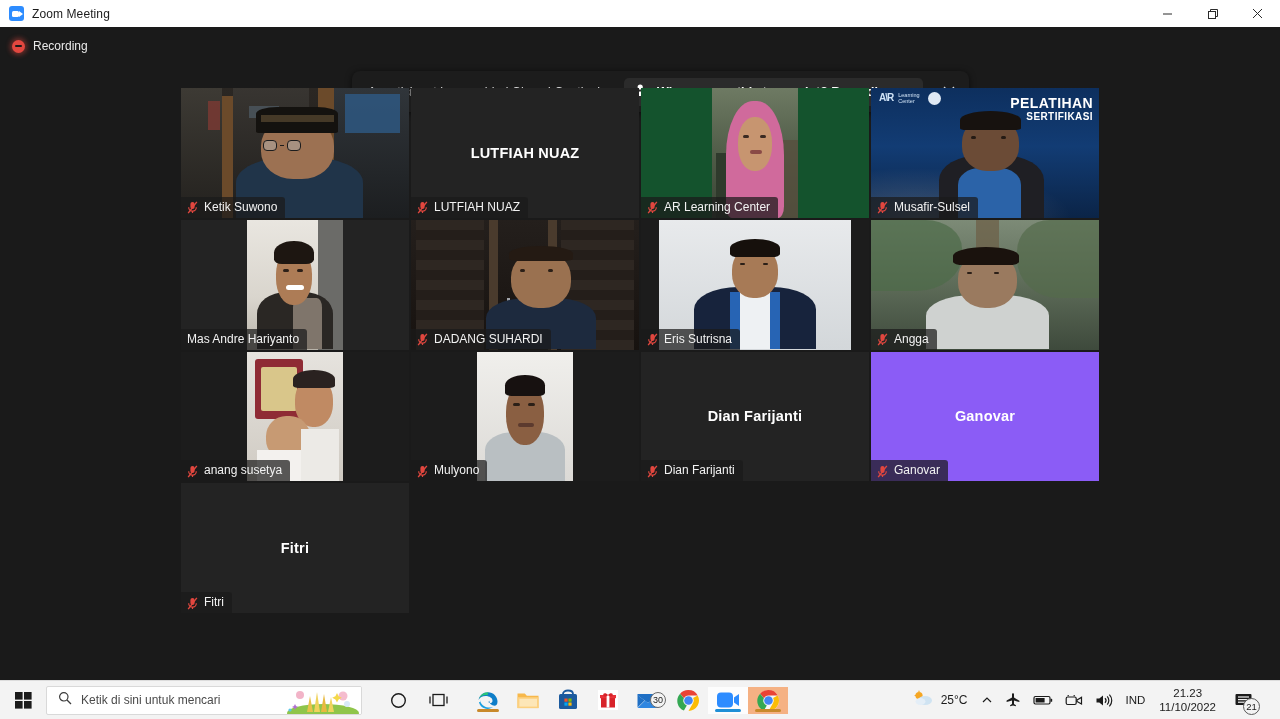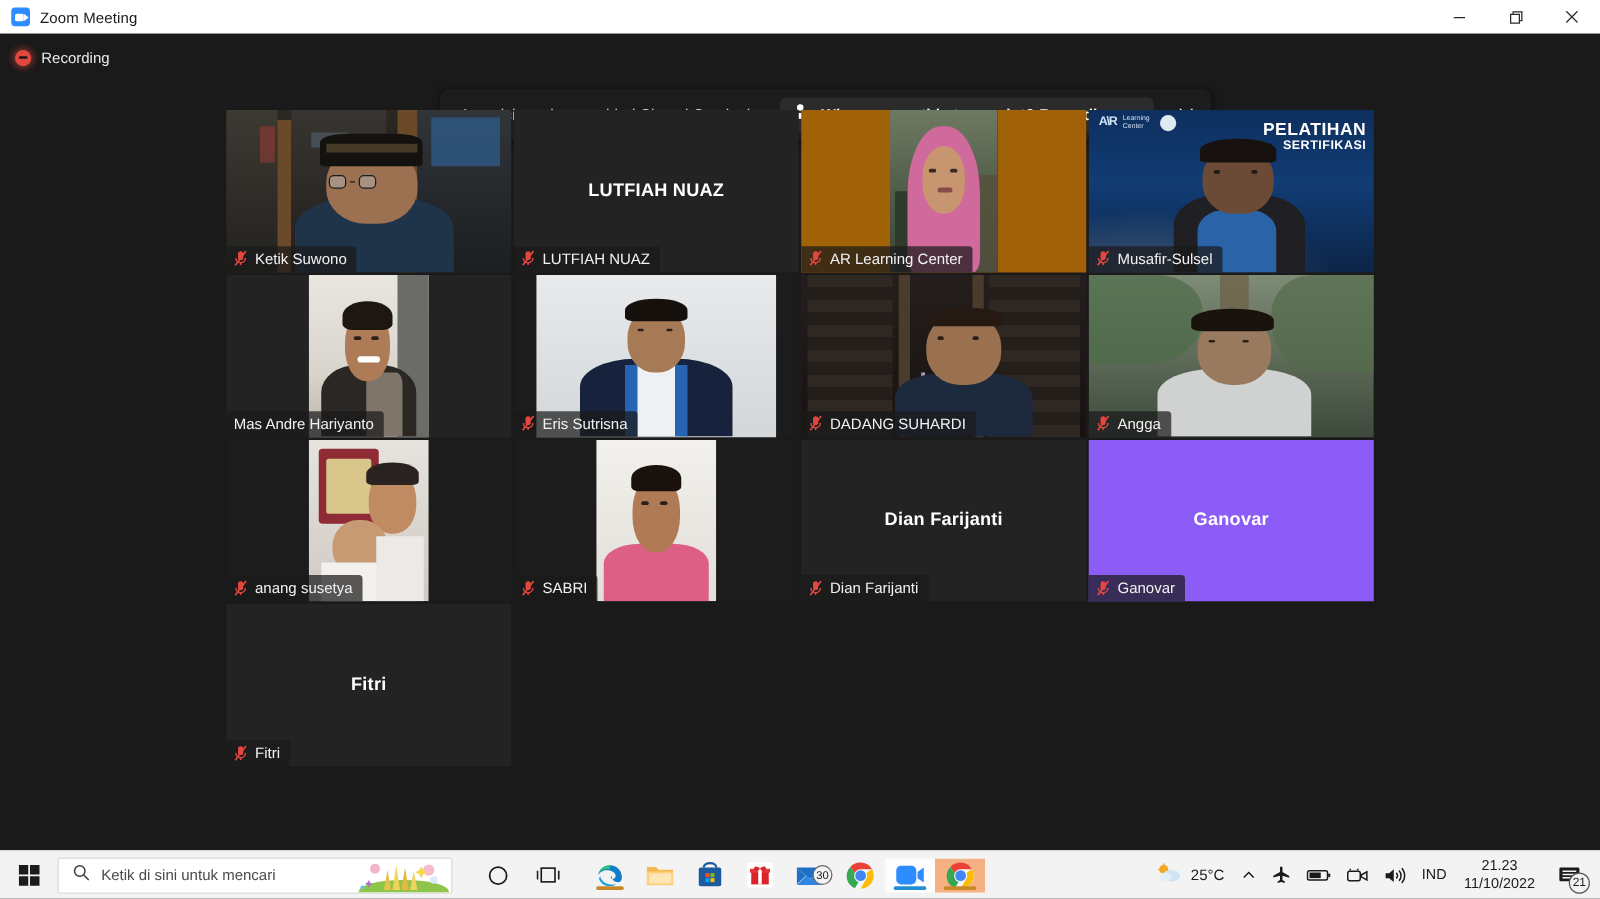--- a/index.html
+++ b/index.html
@@ -168,21 +168,21 @@
     width: 26px; height: 3px; border-radius: 2px; background: #c8892a;
   }
   .tb-icon.lightwin { background: #fdfdfd; }
   .tb-icon.lightwin::after {
     content: ""; position: absolute; bottom: 2px; left: 50%;
     transform: translateX(-50%);
     width: 26px; height: 3px; border-radius: 2px; background: #1f8fd6;
   }
   #tray {
     margin-left: auto; display: flex; align-items: center; height: 39px;
-    padding-right: 6px; gap: 0px;
+    padding-right: 18px; gap: 0px;
   }
   .tray-item {
     height: 39px; display: flex; align-items: center; justify-content: center;
     font-size: 11.5px; color: #1b1b1b; padding: 0 6px;
   }
   #tray-weather { display:flex; align-items:center; gap:7px; padding:0 8px 0 4px; }
   #tray-temp { font-size: 12px; color: #1b1b1b; }
   #clock { display: flex; flex-direction: column; align-items: center; justify-content: center;
            font-size: 11.5px; color: #1b1b1b; line-height: 14px; padding: 0 8px; }
   #notif {
@@ -302,21 +302,21 @@
             <rect x="3.4" y="1" width="4.2" height="7" rx="2.1" fill="#e2473f"></rect>
             <path d="M1.7 6.3a3.8 3.8 0 0 0 7.6 0" fill="none" stroke="#e2473f" stroke-width="1.2"></path>
             <line x1="5.5" y1="10" x2="5.5" y2="12" stroke="#e2473f" stroke-width="1.2"></line>
             <line x1="1.2" y1="12.2" x2="9.8" y2="0.8" stroke="#e2473f" stroke-width="1.4"></line>
           </svg>
         </span>
         <span class="pname">LUTFIAH NUAZ</span>
       </div>
     </div>
 
-    <div class="tile" style="background:#a16207">
+    <div class="tile" style="background:#14532d">
       <div class="vidbox" style="left:31%;width:38%;background:#2b2b2b;">
         <div style="position:absolute;inset:0;background:linear-gradient(180deg,#6e7a63 0%,#4e5a46 55%,#3a4436 100%)"></div>
         <div style="position:absolute;left:5%;top:50%;width:28%;height:50%;background:#2f3a2c"></div>
         <div style="position:absolute;left:60%;top:40%;width:40%;height:60%;background:#57503e;opacity:.8"></div>
         <div style="position:absolute;left:16%;top:10%;width:68%;height:90%;background:#d06a9c;border-radius:46% 46% 10% 10%"></div>
         <div style="position:absolute;left:30%;top:22%;width:40%;height:42%;background:#c79570;border-radius:46%"></div>
         <div style="position:absolute;left:36%;top:36%;width:6px;height:3px;background:#3a2a22;border-radius:2px"></div>
         <div style="position:absolute;left:56%;top:36%;width:6px;height:3px;background:#3a2a22;border-radius:2px"></div>
         <div style="position:absolute;left:44%;top:48%;width:14%;height:4px;background:#8a4a46;border-radius:3px"></div>
       </div>
@@ -375,45 +375,20 @@
         <div style="position:absolute;left:28%;top:16%;width:42%;height:18%;background:#1d1611;border-radius:50% 50% 20% 20%"></div>
         <div style="position:absolute;left:37%;top:38%;width:6px;height:2.5px;background:#2d2018;border-radius:2px"></div>
         <div style="position:absolute;left:52%;top:38%;width:6px;height:2.5px;background:#2d2018;border-radius:2px"></div>
         <div style="position:absolute;left:41%;top:50%;width:18%;height:5px;background:#ffffff;border-radius:4px"></div>
       </div>
       <div class="plate">
         <span class="pname">Mas Andre Hariyanto</span>
       </div>
     </div>
 
-    <div class="tile" style="background:#1c1c1c">
-      <div class="vidbox" style="left:8%;width:84%;">
-        <div style="position:absolute;inset:0;background:linear-gradient(180deg,#e8eaec 0%,#d3d7da 100%)"></div>
-        <div style="position:absolute;left:18%;top:52%;width:64%;height:48%;background:#17233c;border-radius:36% 36% 0 0"></div>
-        <div style="position:absolute;left:40%;top:56%;width:20%;height:44%;background:#eef1f3"></div>
-        <div style="position:absolute;left:37%;top:56%;width:5%;height:44%;background:#2764b4"></div>
-        <div style="position:absolute;left:58%;top:56%;width:5%;height:44%;background:#2764b4"></div>
-        <div style="position:absolute;left:38%;top:20%;width:24%;height:40%;background:#a77a56;border-radius:46% 46% 46% 46%"></div>
-        <div style="position:absolute;left:37%;top:15%;width:26%;height:14%;background:#16100c;border-radius:50% 50% 16% 16%"></div>
-        <div style="position:absolute;left:42%;top:33%;width:5px;height:2.5px;background:#2b1f17;border-radius:2px"></div>
-        <div style="position:absolute;left:54%;top:33%;width:5px;height:2.5px;background:#2b1f17;border-radius:2px"></div>
-      </div>
-      <div class="plate">
-        <span class="mic-muted">
-          <svg width="11" height="13" viewBox="0 0 11 13">
-            <rect x="3.4" y="1" width="4.2" height="7" rx="2.1" fill="#e2473f"></rect>
-            <path d="M1.7 6.3a3.8 3.8 0 0 0 7.6 0" fill="none" stroke="#e2473f" stroke-width="1.2"></path>
-            <line x1="5.5" y1="10" x2="5.5" y2="12" stroke="#e2473f" stroke-width="1.2"></line>
-            <line x1="1.2" y1="12.2" x2="9.8" y2="0.8" stroke="#e2473f" stroke-width="1.4"></line>
-          </svg>
-        </span>
-        <span class="pname">Eris Sutrisna</span>
-      </div>
-    </div>
-
     <div class="tile">
       <div class="vid" style="background:linear-gradient(180deg,#241f1c 0%,#17120f 100%)">
         <div style="position:absolute;left:2%;top:0;width:30%;height:100%;background:repeating-linear-gradient(180deg,#2e2722 0 10px,#241e1a 10px 20px)"></div>
         <div style="position:absolute;left:66%;top:0;width:32%;height:100%;background:repeating-linear-gradient(180deg,#2e2722 0 10px,#241e1a 10px 20px)"></div>
         <div style="position:absolute;left:34%;top:0;width:4%;height:100%;background:#4a3b2d"></div>
         <div style="position:absolute;left:60%;top:0;width:4%;height:100%;background:#4a3b2d"></div>
         <div style="position:absolute;left:42%;top:60%;width:3px;height:22%;background:#cfd6dd;opacity:.75"></div>
         <div style="position:absolute;left:50%;top:60%;width:3px;height:22%;background:#cfd6dd;opacity:.75"></div>
         <div style="position:absolute;left:33%;top:60%;width:48%;height:40%;background:#1d2a3e;border-radius:38% 38% 0 0"></div>
         <div style="position:absolute;left:44%;top:24%;width:26%;height:44%;background:#9a7150;border-radius:46% 46% 46% 46%"></div>
@@ -427,20 +402,45 @@
             <rect x="3.4" y="1" width="4.2" height="7" rx="2.1" fill="#e2473f"></rect>
             <path d="M1.7 6.3a3.8 3.8 0 0 0 7.6 0" fill="none" stroke="#e2473f" stroke-width="1.2"></path>
             <line x1="5.5" y1="10" x2="5.5" y2="12" stroke="#e2473f" stroke-width="1.2"></line>
             <line x1="1.2" y1="12.2" x2="9.8" y2="0.8" stroke="#e2473f" stroke-width="1.4"></line>
           </svg>
         </span>
         <span class="pname">DADANG SUHARDI</span>
       </div>
     </div>
 
+    <div class="tile" style="background:#1c1c1c">
+      <div class="vidbox" style="left:8%;width:84%;">
+        <div style="position:absolute;inset:0;background:linear-gradient(180deg,#e8eaec 0%,#d3d7da 100%)"></div>
+        <div style="position:absolute;left:18%;top:52%;width:64%;height:48%;background:#17233c;border-radius:36% 36% 0 0"></div>
+        <div style="position:absolute;left:40%;top:56%;width:20%;height:44%;background:#eef1f3"></div>
+        <div style="position:absolute;left:37%;top:56%;width:5%;height:44%;background:#2764b4"></div>
+        <div style="position:absolute;left:58%;top:56%;width:5%;height:44%;background:#2764b4"></div>
+        <div style="position:absolute;left:38%;top:20%;width:24%;height:40%;background:#a77a56;border-radius:46% 46% 46% 46%"></div>
+        <div style="position:absolute;left:37%;top:15%;width:26%;height:14%;background:#16100c;border-radius:50% 50% 16% 16%"></div>
+        <div style="position:absolute;left:42%;top:33%;width:5px;height:2.5px;background:#2b1f17;border-radius:2px"></div>
+        <div style="position:absolute;left:54%;top:33%;width:5px;height:2.5px;background:#2b1f17;border-radius:2px"></div>
+      </div>
+      <div class="plate">
+        <span class="mic-muted">
+          <svg width="11" height="13" viewBox="0 0 11 13">
+            <rect x="3.4" y="1" width="4.2" height="7" rx="2.1" fill="#e2473f"></rect>
+            <path d="M1.7 6.3a3.8 3.8 0 0 0 7.6 0" fill="none" stroke="#e2473f" stroke-width="1.2"></path>
+            <line x1="5.5" y1="10" x2="5.5" y2="12" stroke="#e2473f" stroke-width="1.2"></line>
+            <line x1="1.2" y1="12.2" x2="9.8" y2="0.8" stroke="#e2473f" stroke-width="1.4"></line>
+          </svg>
+        </span>
+        <span class="pname">Eris Sutrisna</span>
+      </div>
+    </div>
+
     <div class="tile">
       <div class="vid" style="background:linear-gradient(180deg,#7d8b77 0%,#5d6b58 50%,#3e4a3c 100%)">
         <div style="position:absolute;left:0;top:0;width:40%;height:55%;background:#4d6b48;opacity:.7;border-radius:0 40% 50% 0"></div>
         <div style="position:absolute;right:0;top:0;width:36%;height:60%;background:#546b4c;opacity:.7;border-radius:40% 0 0 50%"></div>
         <div style="position:absolute;left:46%;top:0;width:10%;height:42%;background:#6e6048;opacity:.75"></div>
         <div style="position:absolute;left:24%;top:58%;width:54%;height:42%;background:#cfd2d0;border-radius:38% 38% 0 0"></div>
         <div style="position:absolute;left:38%;top:26%;width:26%;height:42%;background:#9a7a5f;border-radius:46% 46% 46% 46%"></div>
         <div style="position:absolute;left:36%;top:21%;width:29%;height:14%;background:#1a120d;border-radius:50% 50% 16% 16%"></div>
         <div style="position:absolute;left:42%;top:40%;width:5px;height:2.5px;background:#2b1f17;border-radius:2px"></div>
         <div style="position:absolute;left:54%;top:40%;width:5px;height:2.5px;background:#2b1f17;border-radius:2px"></div>
@@ -475,43 +475,44 @@
             <rect x="3.4" y="1" width="4.2" height="7" rx="2.1" fill="#e2473f"></rect>
             <path d="M1.7 6.3a3.8 3.8 0 0 0 7.6 0" fill="none" stroke="#e2473f" stroke-width="1.2"></path>
             <line x1="5.5" y1="10" x2="5.5" y2="12" stroke="#e2473f" stroke-width="1.2"></line>
             <line x1="1.2" y1="12.2" x2="9.8" y2="0.8" stroke="#e2473f" stroke-width="1.4"></line>
           </svg>
         </span>
         <span class="pname">anang susetya</span>
       </div>
     </div>
 
-
-
     <div class="tile" style="background:#1c1c1c">
       <div class="vidbox" style="left:29%;width:42%;">
-        <div style="position:absolute;inset:0;background:linear-gradient(180deg,#f2f0ec 0%,#e2dfd9 100%)"></div>
-        <div style="position:absolute;left:6%;top:64%;width:88%;height:36%;background:#de5f85;border-radius:34% 34% 0 0"></div>
-        <div style="position:absolute;left:30%;top:22%;width:40%;height:48%;background:#b07a55;border-radius:46% 46% 46% 46%"></div>
-        <div style="position:absolute;left:29%;top:16%;width:42%;height:16%;background:#19110c;border-radius:50% 50% 16% 16%"></div>
-        <div style="position:absolute;left:37%;top:38%;width:6px;height:3px;background:#2b1f17;border-radius:2px"></div>
-        <div style="position:absolute;left:53%;top:38%;width:6px;height:3px;background:#2b1f17;border-radius:2px"></div>
-      </div>
-      <div class="plate">
-        <span class="mic-muted">
-          <svg width="11" height="13" viewBox="0 0 11 13">
-            <rect x="3.4" y="1" width="4.2" height="7" rx="2.1" fill="#e2473f"></rect>
-            <path d="M1.7 6.3a3.8 3.8 0 0 0 7.6 0" fill="none" stroke="#e2473f" stroke-width="1.2"></path>
-            <line x1="5.5" y1="10" x2="5.5" y2="12" stroke="#e2473f" stroke-width="1.2"></line>
-            <line x1="1.2" y1="12.2" x2="9.8" y2="0.8" stroke="#e2473f" stroke-width="1.4"></line>
-          </svg>
-        </span>
-        <span class="pname">SABRI</span>
-      </div>
-    </div>
+        <div style="position:absolute;inset:0;background:linear-gradient(180deg,#f0efec 0%,#dcdad6 100%)"></div>
+        <div style="position:absolute;left:8%;top:62%;width:84%;height:38%;background:#b9bfc2;border-radius:36% 36% 0 0"></div>
+        <div style="position:absolute;left:30%;top:24%;width:40%;height:48%;background:#8a5f42;border-radius:46% 46% 46% 46%"></div>
+        <div style="position:absolute;left:29%;top:18%;width:42%;height:16%;background:#171110;border-radius:50% 50% 16% 16%"></div>
+        <div style="position:absolute;left:37%;top:40%;width:7px;height:3px;background:#2b1f17;border-radius:2px"></div>
+        <div style="position:absolute;left:53%;top:40%;width:7px;height:3px;background:#2b1f17;border-radius:2px"></div>
+        <div style="position:absolute;left:43%;top:55%;width:16%;height:4px;background:#5c3a2e;border-radius:3px"></div>
+      </div>
+      <div class="plate">
+        <span class="mic-muted">
+          <svg width="11" height="13" viewBox="0 0 11 13">
+            <rect x="3.4" y="1" width="4.2" height="7" rx="2.1" fill="#e2473f"></rect>
+            <path d="M1.7 6.3a3.8 3.8 0 0 0 7.6 0" fill="none" stroke="#e2473f" stroke-width="1.2"></path>
+            <line x1="5.5" y1="10" x2="5.5" y2="12" stroke="#e2473f" stroke-width="1.2"></line>
+            <line x1="1.2" y1="12.2" x2="9.8" y2="0.8" stroke="#e2473f" stroke-width="1.4"></line>
+          </svg>
+        </span>
+        <span class="pname">Mulyono</span>
+      </div>
+    </div>
+
+
 
     <div class="tile" style="background:#232323">
       <div class="avatar-name">Dian Farijanti</div>
       <div class="plate">
         <span class="mic-muted">
           <svg width="11" height="13" viewBox="0 0 11 13">
             <rect x="3.4" y="1" width="4.2" height="7" rx="2.1" fill="#e2473f"></rect>
             <path d="M1.7 6.3a3.8 3.8 0 0 0 7.6 0" fill="none" stroke="#e2473f" stroke-width="1.2"></path>
             <line x1="5.5" y1="10" x2="5.5" y2="12" stroke="#e2473f" stroke-width="1.2"></line>
             <line x1="1.2" y1="12.2" x2="9.8" y2="0.8" stroke="#e2473f" stroke-width="1.4"></line>

